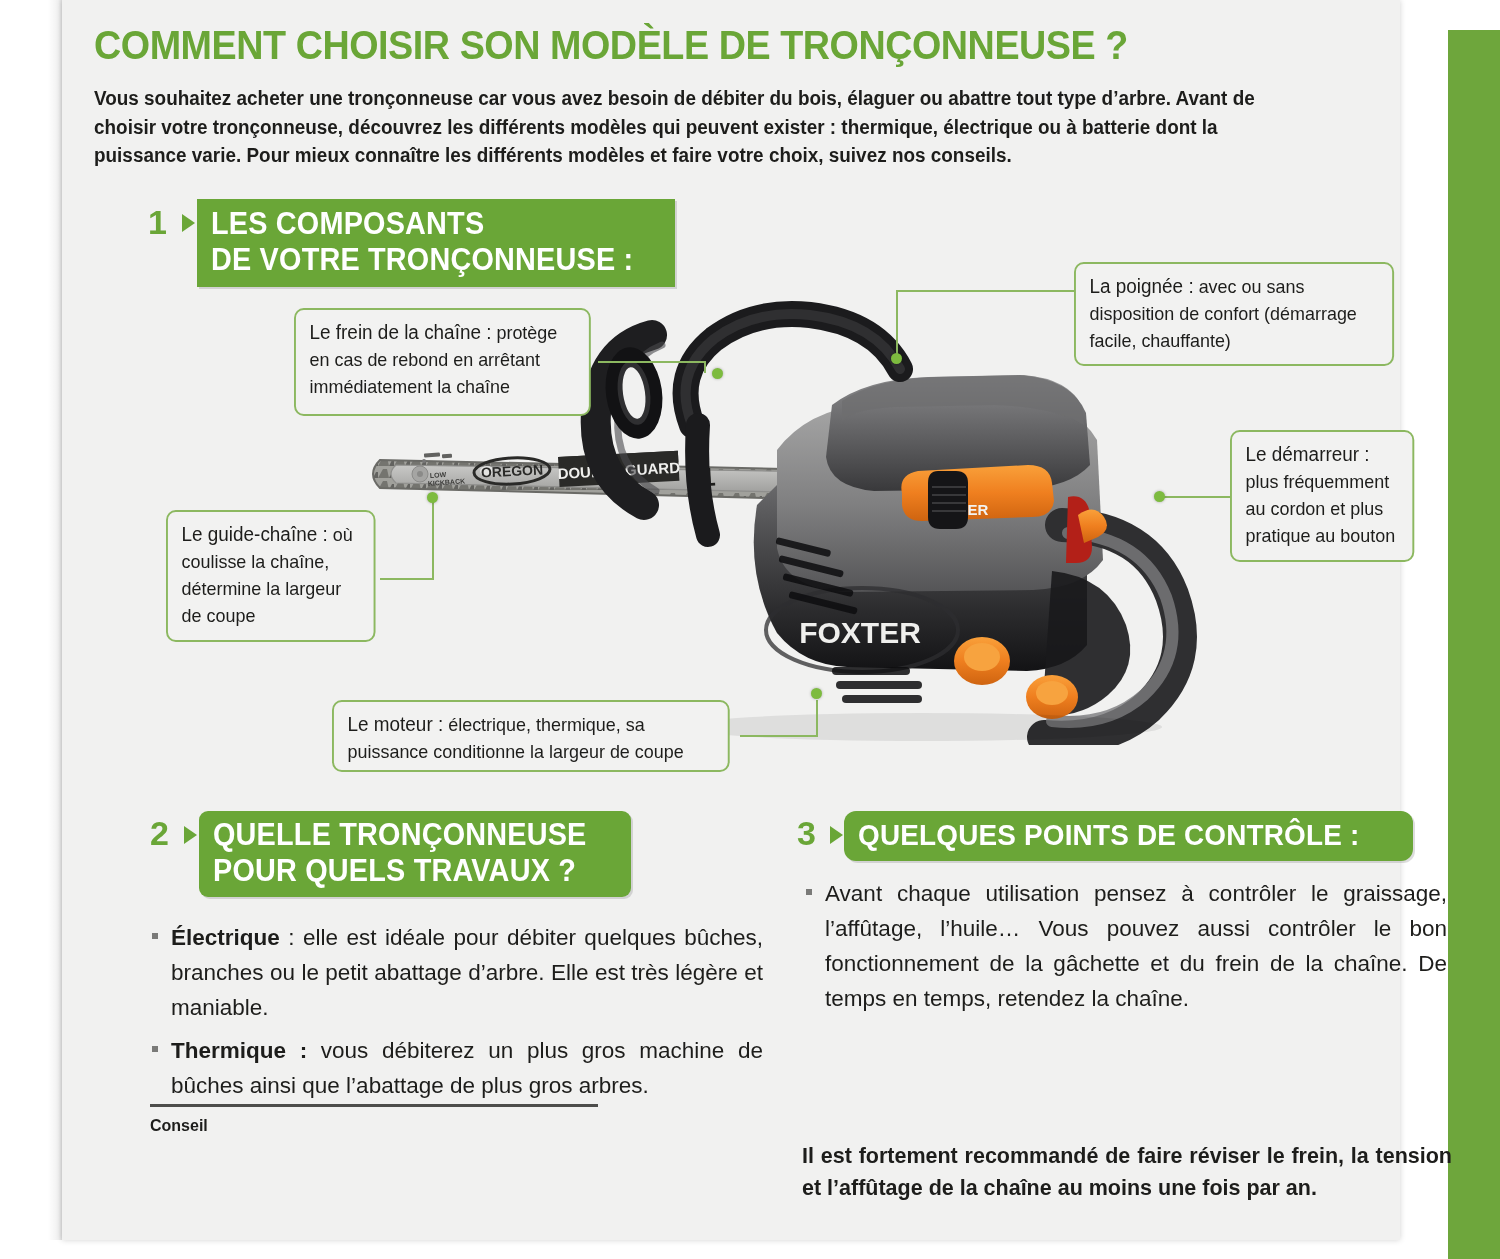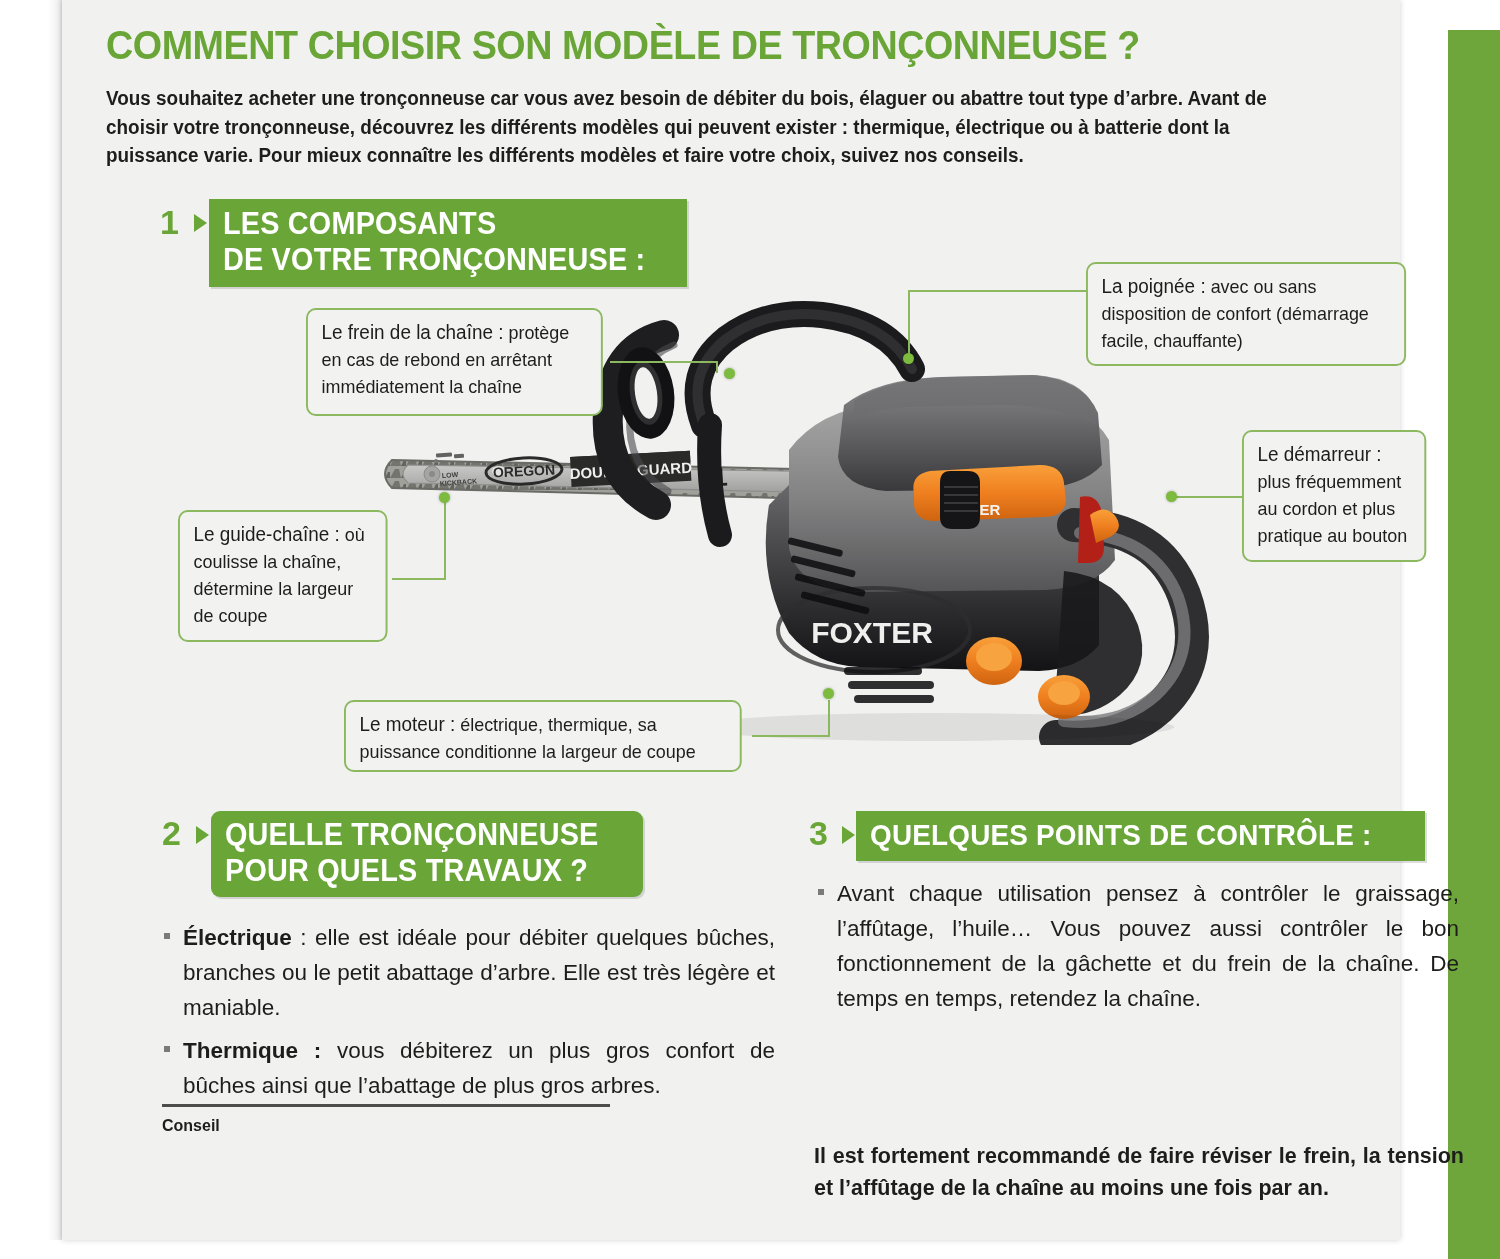--- a/index.html
+++ b/index.html
@@ -21,21 +21,21 @@
     position:absolute;
     left:62px;top:0px;width:1338px;height:1240px;
     background:#f1f1f0;
     box-shadow:0 0 6px rgba(0,0,0,.18);
   }
   #card:after{
     content:"";position:absolute;left:-14px;top:0;width:14px;height:100%;
     background:linear-gradient(to right, rgba(0,0,0,0) 0%, rgba(0,0,0,.06) 75%, rgba(0,0,0,.13) 100%);
   }
 
-  .inner{position:absolute;left:12px;top:0;width:100%;height:100%;text-decoration:underline;}
+  .inner{position:absolute;left:0;top:0;width:100%;height:100%;text-decoration:underline;}
 
   
   #main-title{
     position:absolute;left:32px;top:22px;width:1240px;
     color:#6aa637;
     font-size:41px;
     font-weight:bold;
     letter-spacing:-0.5px;
     font-family:"Liberation Sans", sans-serif;
     transform:scaleX(.92);
@@ -78,21 +78,21 @@
   .sec-band span{display:block;transform:scaleX(.93);transform-origin:left center;white-space:nowrap;}
 
   #sec1-band{left:135px;top:199px;padding:7px 10px 9px 14px;font-size:31px;line-height:36px;}
   #sec1-num{left:86px;top:205px;}
   #sec1-arrow{left:120px;top:214px;}
 
   #sec2-band{left:137px;top:811px;padding:6px 16px 8px 14px;font-size:31px;line-height:36px;border-radius:9px;}
   #sec2-num{left:88px;top:816px;}
   #sec2-arrow{left:122px;top:826px;}
 
-  #sec3-band{left:782px;top:811px;padding:6px 16px 8px 14px;font-size:30px;line-height:36px;}
+  #sec3-band{left:782px;top:811px;padding:6px 16px 8px 14px;font-size:30px;line-height:36px;border-radius:12px;}
   #sec3-num{left:735px;top:816px;}
   #sec3-arrow{left:768px;top:826px;}
 
   
   .callout{
     position:absolute;
     background:#f2f2f1;
     border:2px solid #8cb860;
     border-radius:10px;
     color:#1d1d1b;
@@ -333,21 +333,21 @@
     <div class="sec-band" id="sec2-band">
       <span>QUELLE TRONÇONNEUSE</span>
       <span>POUR QUELS TRAVAUX ?</span>
     </div>
 
     <div class="bullet-list" id="sec2-body">
       <div class="bullet">
         <strong>Électrique</strong><span> : elle est idéale pour débiter quelques bûches, branches ou le petit abattage d’arbre. Elle est très légère et maniable.</span>
       </div>
       <div class="bullet">
-        <strong>Thermique :</strong><span> vous débiterez un plus gros confort de bûches ainsi que l’abattage de plus gros arbres.</span>
+        <strong>Thermique :</strong><span> vous débiterez un plus gros machine de bûches ainsi que l’abattage de plus gros arbres.</span>
       </div>
     </div>
 
     <div id="conseil-rule"></div>
     <div id="conseil-title">Conseil</div>
 
     <div class="sec-num" id="sec3-num">3</div>
     <div class="sec-arrow" id="sec3-arrow"></div>
     <div class="sec-band" id="sec3-band">
       <span>QUELQUES POINTS DE CONTRÔLE :</span>

